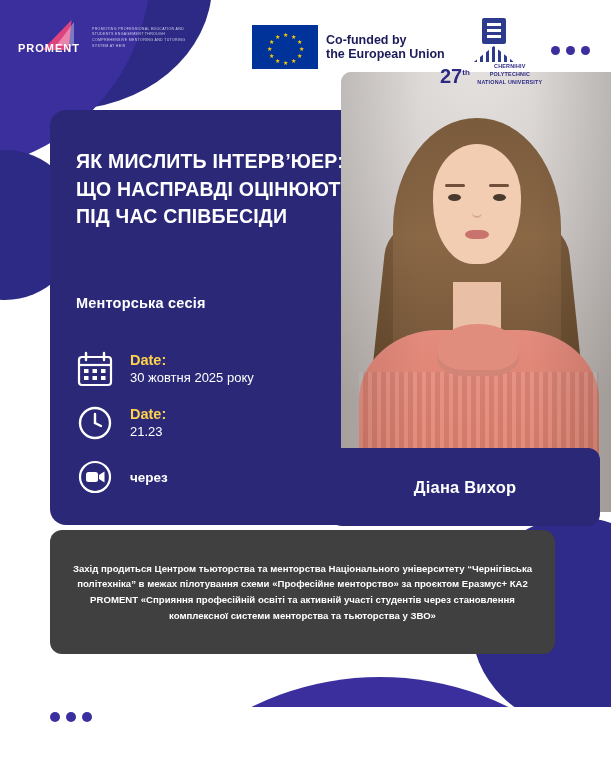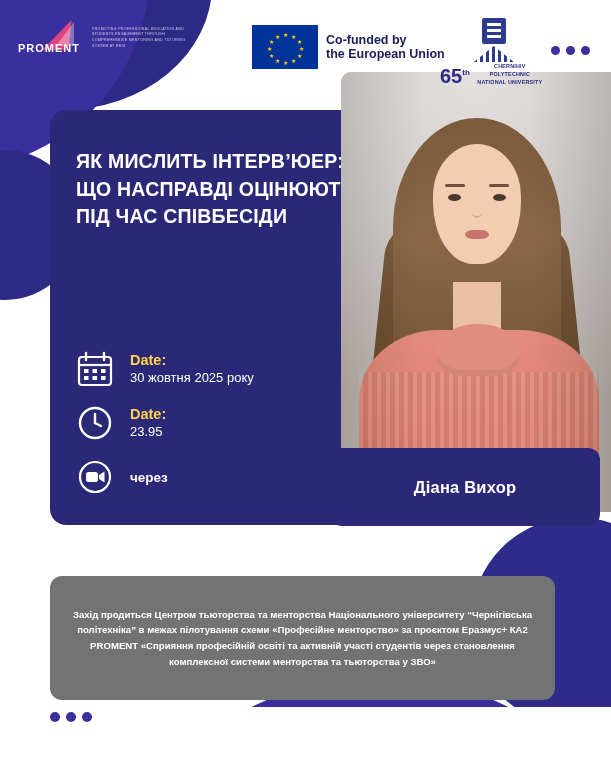--- a/index.html
+++ b/index.html
@@ -390,23 +390,23 @@
   .name-card .sp-role {
     color: #e8e6f6;
     font-size: 11.5px;
     line-height: 1.35;
     text-align: center;
   }
 
   
   .note-card {
     position: absolute;
-    left: 50px; top: 576px;
+    left: 50px; top: 530px;
     width: 505px; height: 124px;
-    background: #737373;
+    background: #404040;
     border-radius: 12px;
     z-index: 5;
     display: flex;
     align-items: center;
     justify-content: center;
     padding: 10px 14px;
   }
   .note-text {
     color: #ffffff;
     font-size: 9.6px;
@@ -465,21 +465,21 @@
         <span class="eu-star" style="left:23px;top:9px;">★</span>
       </div>
       <div class="eu-text">
         <div>Co-funded by</div>
         <div>the European Union</div>
       </div>
     </div>
 
     <div class="logo-univ">
       <div class="univ-65">
-        <span>65</span><sup>th</sup>
+        <span>27</span><sup>th</sup>
       </div>
       <div>
         <div class="univ-mark">
           <div class="book"></div>
           <div class="rays"></div>
         </div>
         <div class="univ-text">
           <div>CHERNIHIV POLYTECHNIC</div>
           <div>NATIONAL UNIVERSITY</div>
         </div>
@@ -507,20 +507,21 @@
     <div class="ph-nose"></div>
     <div class="ph-mouth"></div>
     <div class="ph-sweater"></div>
     <div class="ph-knit"></div>
     <div class="ph-collar"></div>
     <div class="ph-shadow"></div>
   </div>
 
   <div class="main-card">
     <div class="title">ЯК МИСЛИТЬ ІНТЕРВ’ЮЕР: ЩО НАСПРАВДІ ОЦІНЮЮТЬ ПІД ЧАС СПІВБЕСІДИ</div>
+    <div class="subtitle">Менторська сесія</div>
 
     <div class="info-block">
 
       <div class="info-row">
         <div class="ico">
           <svg width="38" height="38" viewBox="0 0 38 38">
             <rect x="3" y="7" width="32" height="28" rx="3" fill="none" stroke="#ffffff" stroke-width="2.2"></rect>
             <line x1="3" y1="15" x2="35" y2="15" stroke="#ffffff" stroke-width="2.2"></line>
             <line x1="10" y1="3" x2="10" y2="10" stroke="#ffffff" stroke-width="2.4" stroke-linecap="round"></line>
             <line x1="28" y1="3" x2="28" y2="10" stroke="#ffffff" stroke-width="2.4" stroke-linecap="round"></line>
@@ -541,21 +542,21 @@
       <div class="info-row">
         <div class="ico">
           <svg width="38" height="38" viewBox="0 0 38 38">
             <circle cx="19" cy="19" r="15" fill="none" stroke="#ffffff" stroke-width="2.4"></circle>
             <line x1="19" y1="19" x2="19" y2="10" stroke="#ffffff" stroke-width="2.4" stroke-linecap="round"></line>
             <line x1="19" y1="19" x2="25" y2="22" stroke="#ffffff" stroke-width="2.4" stroke-linecap="round"></line>
           </svg>
         </div>
         <div>
           <div class="info-label">Date:</div>
-          <div class="info-value">23.95</div>
+          <div class="info-value">21.23</div>
         </div>
       </div>
 
       <div class="info-row">
         <div class="ico">
           <svg width="38" height="38" viewBox="0 0 38 38">
             <circle cx="19" cy="19" r="15" fill="none" stroke="#ffffff" stroke-width="2.2"></circle>
             <rect x="10" y="14" width="12" height="10" rx="2.5" fill="#ffffff"></rect>
             <path d="M23 17 L28.5 13.5 L28.5 24.5 L23 21 Z" fill="#ffffff"></path>
           </svg>

